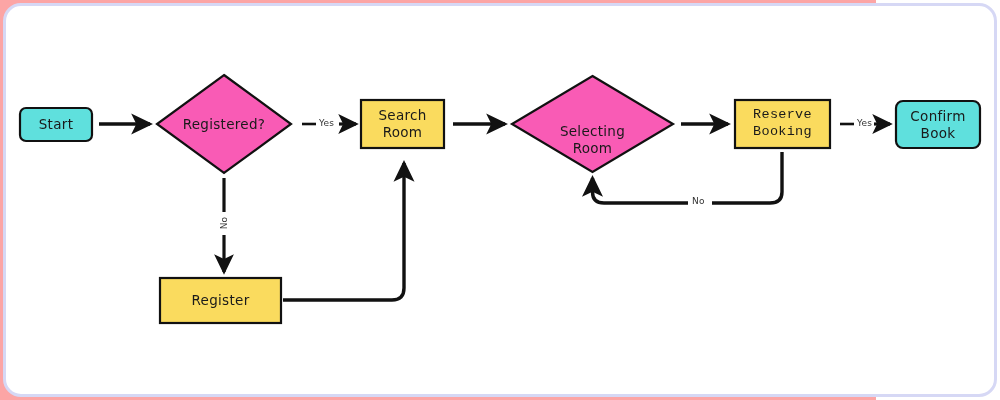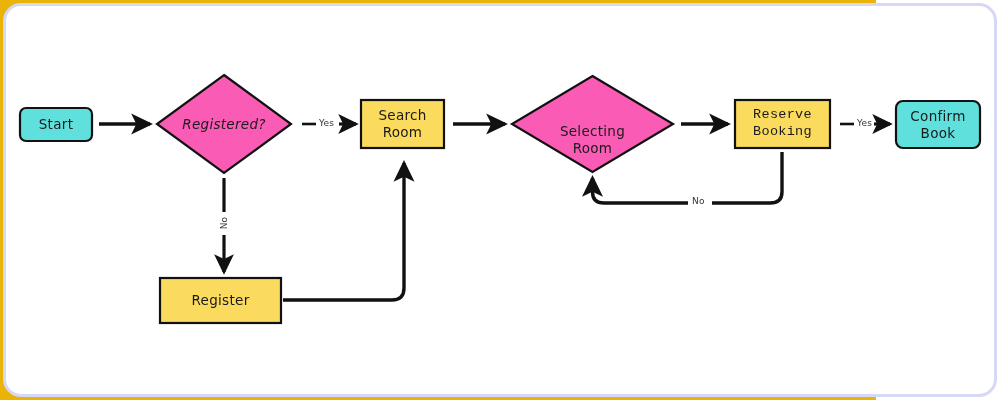--- a/index.html
+++ b/index.html
@@ -10,21 +10,21 @@
   body {
     width: 1000px;
     height: 400px;
     font-family: "DejaVu Sans", "Liberation Sans", sans-serif;
     overflow: hidden;
   }
   #canvas {
     position: relative;
     width: 876px;
     height: 400px;
-    background: #eab308;
+    background: #fca5a5;
     box-sizing: border-box;
   }
   
   #frame {
     position: absolute;
     left: 3px;
     top: 3px;
     width: 994px;
     height: 394px;
     box-sizing: border-box;
@@ -118,21 +118,21 @@
 
     <line x1="840" y1="124" x2="854" y2="124" stroke="#111111" stroke-width="2.6"></line>
     <line x1="874" y1="124" x2="890" y2="124" stroke="#111111" stroke-width="3.2" marker-end="url(#arrowBig)"></line>
 
     <path d="M 782 152 L 782 192 Q 782 203 770 203 L 712 203" fill="none" stroke="#111111" stroke-width="3.4"></path>
     <path d="M 688 203 L 604 203 Q 592.5 203 592.5 192 L 592.5 178" fill="none" stroke="#111111" stroke-width="3.4" marker-end="url(#arrowBig)"></path>
   </svg>
 
   <div class="node-label" style="left:20px; top:108px; width:72px; height:33px;">Start</div>
 
-  <div class="node-label" style="left:157px; top:75px; width:134px; height:98px;font-style:italic;">Registered?</div>
+  <div class="node-label" style="left:157px; top:75px; width:134px; height:98px;">Registered?</div>
 
   <div class="node-label" style="left:361px; top:100px; width:83px; height:48px;">Search
 Room</div>
 
   <div class="node-label" style="left:512px; top:92px; width:161px; height:96px;">Selecting
 Room</div>
 
   <div class="node-label" style="left:735px; top:100px; width:95px; height:48px;font-family:Liberation Mono, monospace;">Reserve
 Booking</div>
 

